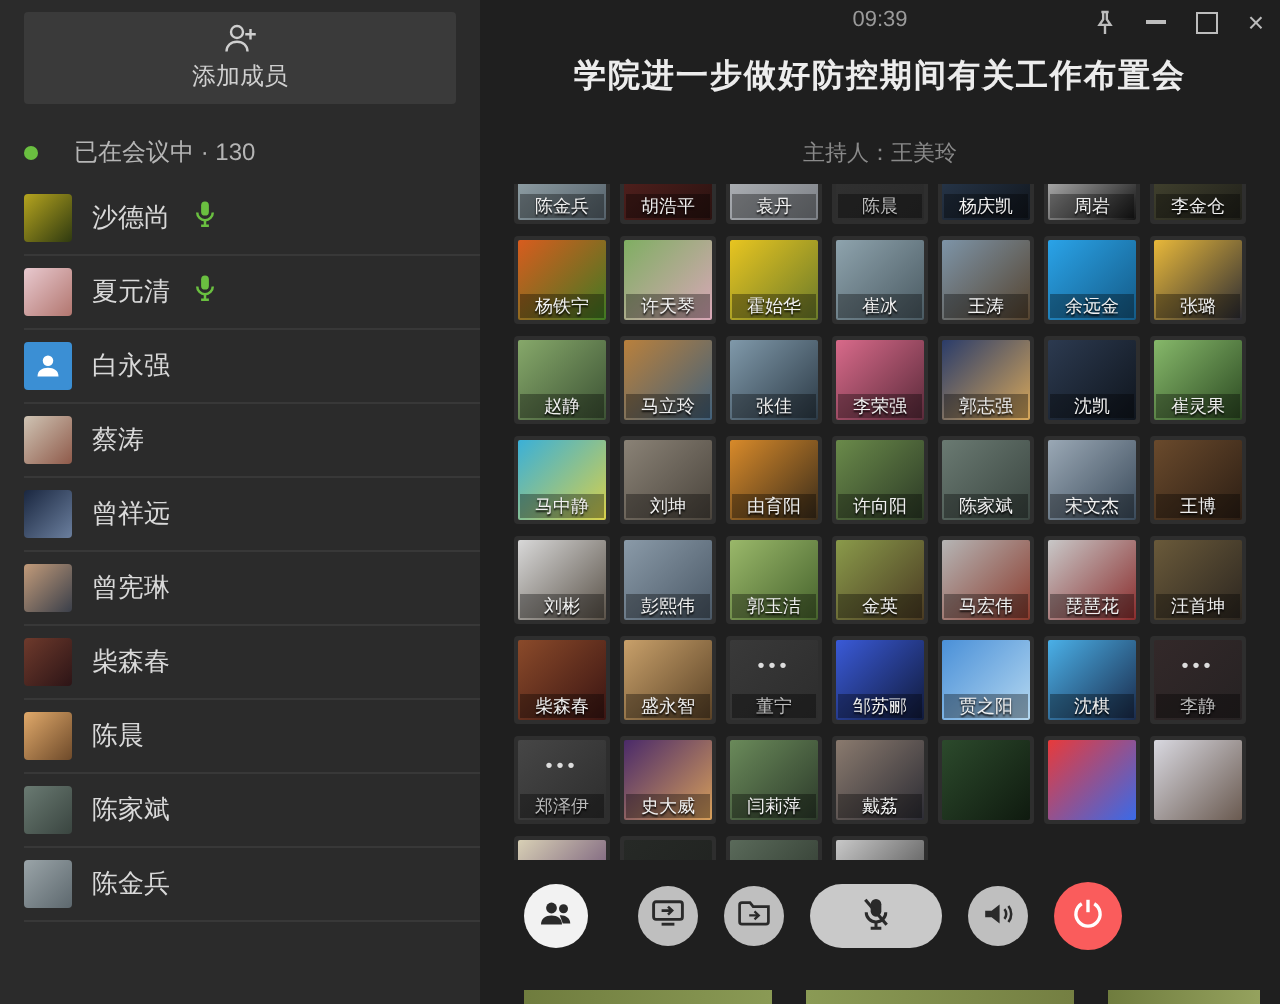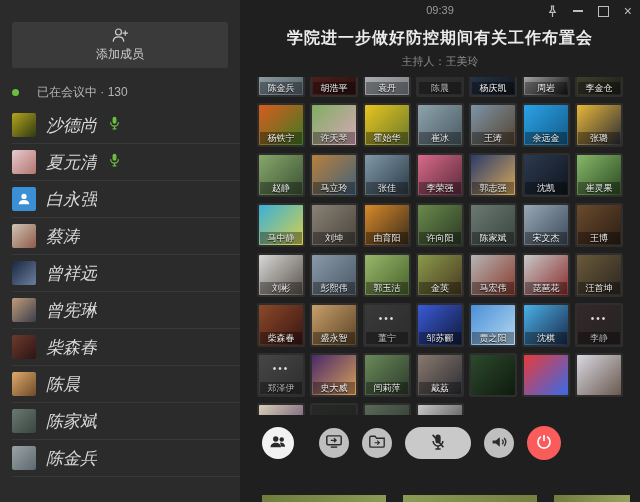--- a/index.html
+++ b/index.html
@@ -1,43 +1,43 @@
 <!DOCTYPE html>
 <html><head>
 <meta charset="utf-8">
 <style>
   html,body{margin:0;padding:0;background:#111;}
   .app{width:640px;height:502px;display:flex;font-family:"Liberation Sans",sans-serif;
        background:#1f1f1f;overflow:hidden;position:relative;}
   
   .sidebar{width:240px;height:100%;background:#2b2b2b;flex:0 0 auto;display:flex;flex-direction:column;}
-  .sb-btns{display:flex;gap:8px;margin:22px 12px 0 12px;}
+  .sb-btns{display:flex;gap:8px;margin:6px 12px 0 12px;}
   .sb-btn{flex:1;height:46px;background:#3a3a3a;border:none;border-radius:2px;color:#cfcfcf;
           font-size:12px;display:flex;flex-direction:column;align-items:center;justify-content:center;
           gap:3px;cursor:pointer;font-family:inherit;}
   .sb-btn svg{display:block;}
   .status{display:flex;align-items:center;gap:18px;margin:16px 12px 6px 12px;color:#b5b5b5;font-size:12px;}
   .dot{width:7px;height:7px;border-radius:50%;background:#6abf40;flex:0 0 auto;}
   .plist{flex:1;overflow:hidden;margin:0 0 0 12px;}
   .pitem{height:36px;display:flex;align-items:center;gap:10px;border-bottom:1px solid #383838;padding-right:12px;cursor:pointer;}
   .avatar{width:24px;height:24px;border-radius:2px;flex:0 0 auto;background:#555;}
   .avatar.def{background:#3b8fd4;display:flex;align-items:center;justify-content:center;}
-  .pname{font-size:17px;color:#d9d9d9;white-space:nowrap;overflow:hidden;font-style:italic;}
+  .pname{font-size:13px;color:#d9d9d9;white-space:nowrap;overflow:hidden;}
   .micico{flex:0 0 auto;margin-left:2px;}
   
   .main{flex:1;position:relative;display:flex;flex-direction:column;background:#1f1f1f;}
   .titlebar{height:20px;position:relative;margin-top:4px;}
   .time{display:block;text-align:center;color:#9a9a9a;font-size:11px;}
   .winctrl{position:absolute;right:8px;top:0;display:flex;align-items:center;gap:15px;}
   .wbtn{background:none;border:none;padding:0;cursor:pointer;color:#bdbdbd;height:14px;display:flex;align-items:center;}
   .minline{display:block;width:10px;height:2px;background:#bdbdbd;}
   .maxbox{display:block;width:9px;height:9px;border:1.5px solid #bdbdbd;}
   .xglyph{font-size:14px;line-height:14px;color:#bdbdbd;}
   .mtitle{text-align:center;color:#ececec;font-size:16px;font-weight:bold;margin-top:4px;letter-spacing:1px;}
-  .mhost{text-align:center;color:#8a8a8a;font-size:11px;margin-top:5px;}
+  .mhost{text-align:center;color:#8a8a8a;font-size:11px;margin-top:20px;}
   .gridvp{height:338px;overflow:hidden;margin-top:8px;}
   .grid{display:grid;grid-template-columns:repeat(7,48px);grid-auto-rows:44px;gap:6px 5px;
         justify-content:center;transform:translateY(-24px);}
   .cell{background:#2e2e2e;border-radius:2px;position:relative;padding:2px;cursor:pointer;}
   .pic{width:100%;height:100%;border-radius:1px;}
   .off .pic{opacity:.4;}
   .cname{position:absolute;left:3px;right:3px;bottom:3px;font-size:9px;line-height:12px;color:#f0f0f0;
          background:rgba(0,0,0,.35);text-align:center;white-space:nowrap;overflow:hidden;
          text-shadow:0 1px 1px #000;}
   .off .cname{color:#bbb;}

